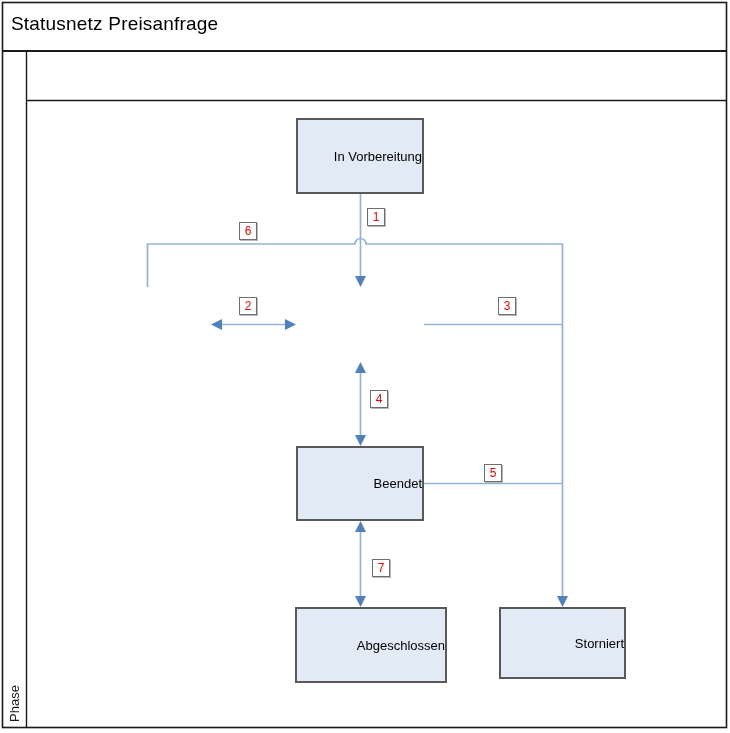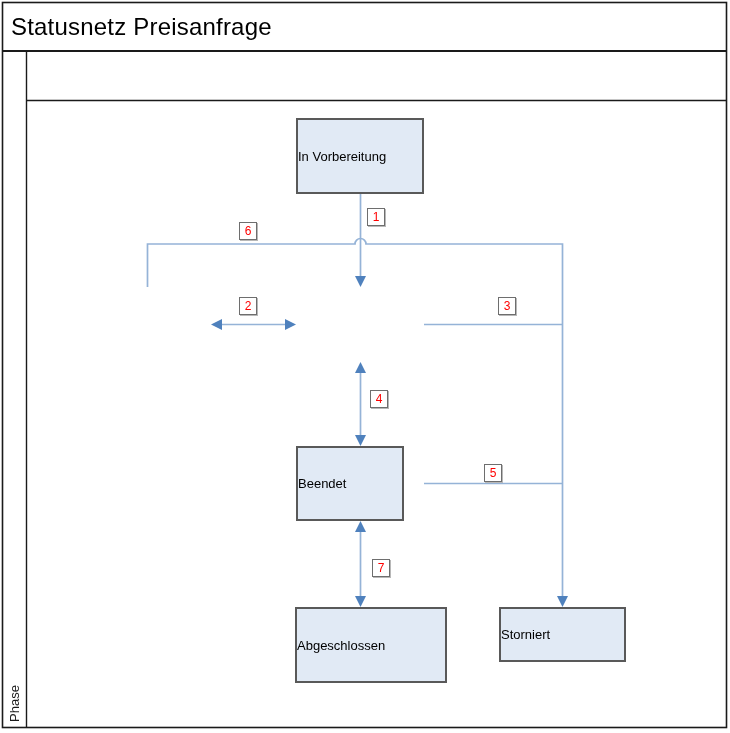--- a/index.html
+++ b/index.html
@@ -17,21 +17,21 @@
   }
   .layer {
     position: absolute;
     left: 0;
     top: 0;
   }
   .page-title {
     position: absolute;
     left: 11px;
     top: 13px;
-    font-size: 24px;
+    font-size: 19px;
     color: #000000;
     white-space: nowrap;
     letter-spacing: 0.2px;
   }
   .phase-label {
     position: absolute;
     left: 7px;
     top: 722px;
     transform: rotate(-90deg);
     transform-origin: 0 0;
@@ -39,21 +39,21 @@
     color: #1a1a1a;
     white-space: nowrap;
   }
   .state {
     position: absolute;
     background: #e1eaf5;
     border: 2px solid #595959;
     box-sizing: border-box;
     display: flex;
     align-items: center;
-    justify-content: flex-start;
+    justify-content: flex-end;
   }
   .state-label {
     font-size: 13px;
     color: #000000;
     white-space: nowrap;
   }
   .tnum {
     position: absolute;
     width: 16px;
     height: 16px;
@@ -105,29 +105,29 @@
   <span class="page-title">Statusnetz Preisanfrage</span>
 
   <span class="phase-label">Phase</span>
 
   <div class="state" style="left:296px;top:118px;width:128px;height:76px">
     <span class="state-label">In Vorbereitung</span>
   </div>
 
 
 
-  <div class="state" style="left:296px;top:446px;width:108px;height:75px">
+  <div class="state" style="left:296px;top:446px;width:128px;height:75px">
     <span class="state-label">Beendet</span>
   </div>
 
   <div class="state" style="left:295px;top:607px;width:152px;height:76px">
     <span class="state-label">Abgeschlossen</span>
   </div>
 
-  <div class="state" style="left:499px;top:607px;width:127px;height:55px">
+  <div class="state" style="left:499px;top:607px;width:127px;height:72px">
     <span class="state-label">Storniert</span>
   </div>
 
   <div class="tnum" style="left:367px;top:208px">1</div>
   <div class="tnum" style="left:239px;top:297px">2</div>
   <div class="tnum" style="left:498px;top:297px">3</div>
   <div class="tnum" style="left:370px;top:390px">4</div>
   <div class="tnum" style="left:484px;top:464px">5</div>
   <div class="tnum" style="left:239px;top:222px">6</div>
   <div class="tnum" style="left:372px;top:559px">7</div>

